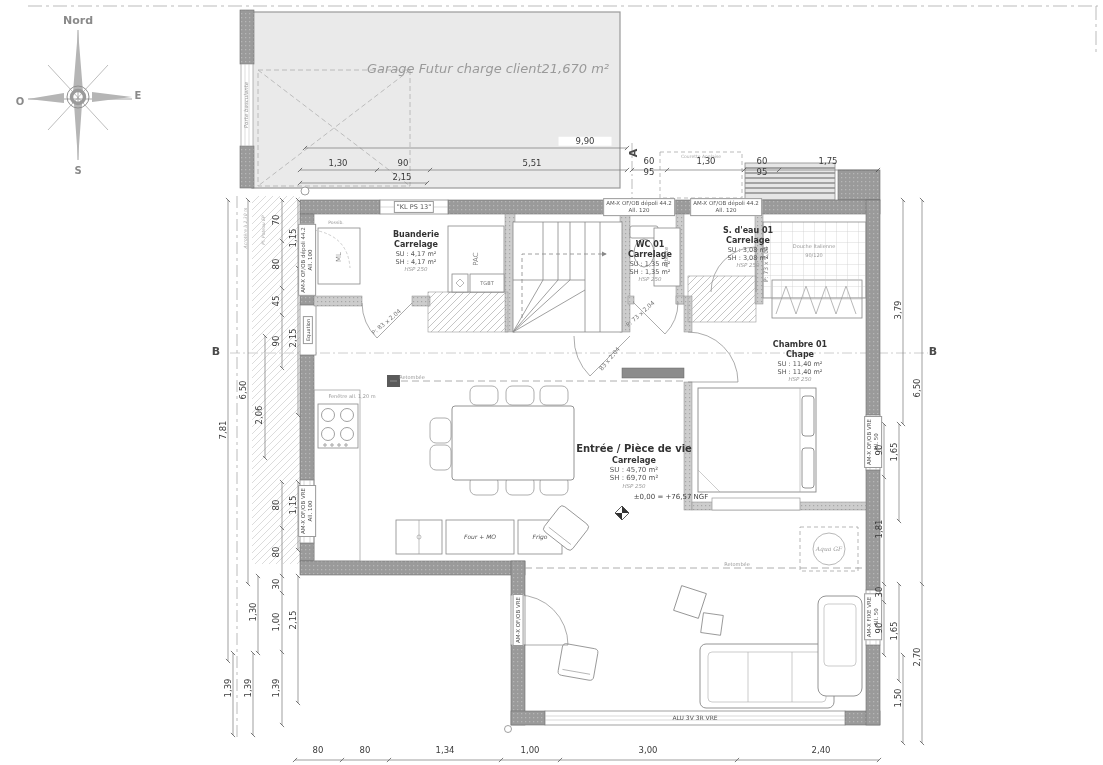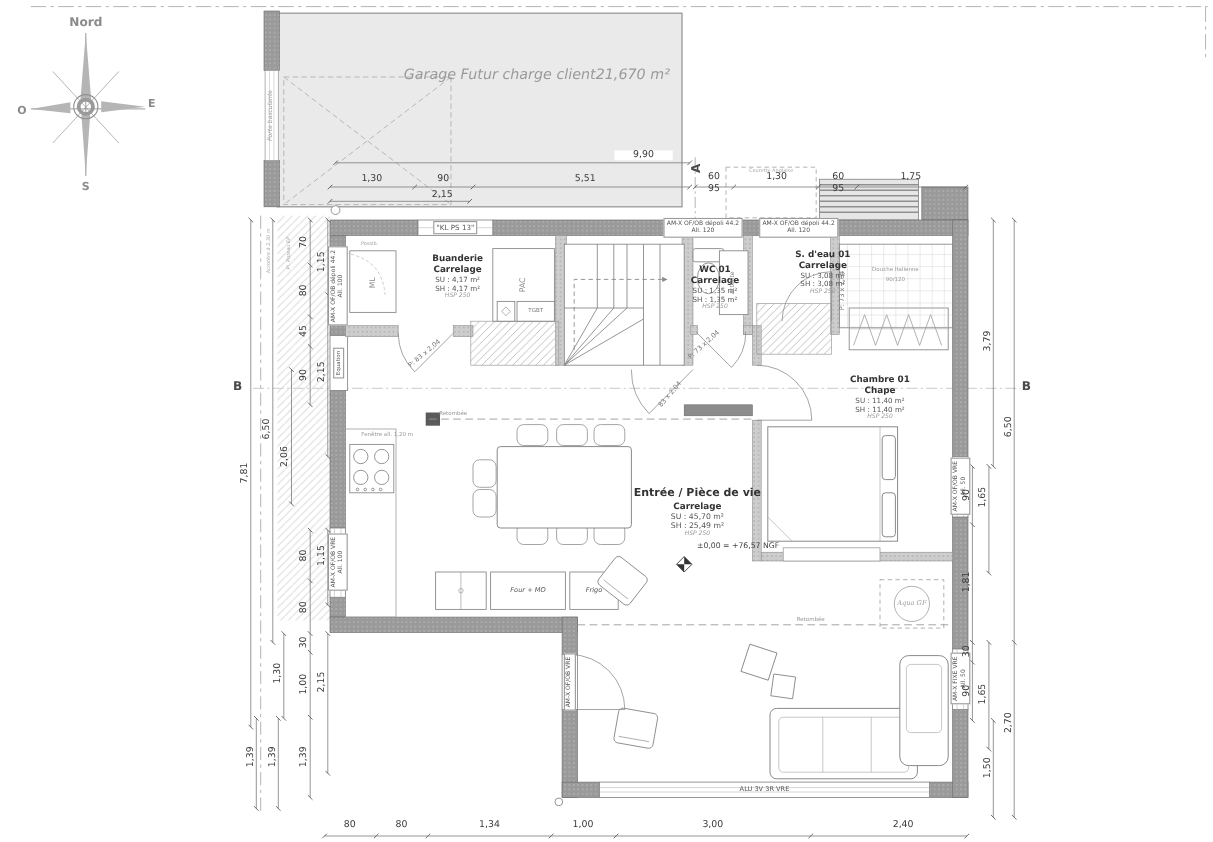--- a/index.html
+++ b/index.html
@@ -348,21 +348,21 @@
   <span class="rn">Chambre 01</span>
   <span class="rf">Chape</span>
   <span class="rs">SU : 11,40 m²</span>
   <span class="rs">SH : 11,40 m²</span>
   <span class="rh">HSP 250</span>
 </div>
 <div class="room" style="left:634px;top:466px">
   <span class="rn" style="font-size:10px">Entrée / Pièce de vie</span>
   <span class="rf">Carrelage</span>
   <span class="rs" style="font-size:7px">SU : 45,70 m²</span>
-  <span class="rs" style="font-size:7px">SH : 25,49 m²</span>
+  <span class="rs" style="font-size:7px">SH : 69,70 m²</span>
   <span class="rh">HSP 250</span>
 </div>
 <span class="lb" style="left:671px;top:497px;font-size:7px;color:#444">±0,00 = +76,57 NGF</span>
 
 <span class="wl" style="left:414px;top:207px;font-size:6.5px">"KL PS 13"</span>
 <div class="wl" style="left:639px;top:207px">
   <span>AM-X OF/OB dépoli 44.2</span><br>
   <span>All. 120</span>
 </div>
 <div class="wl" style="left:726px;top:207px">

